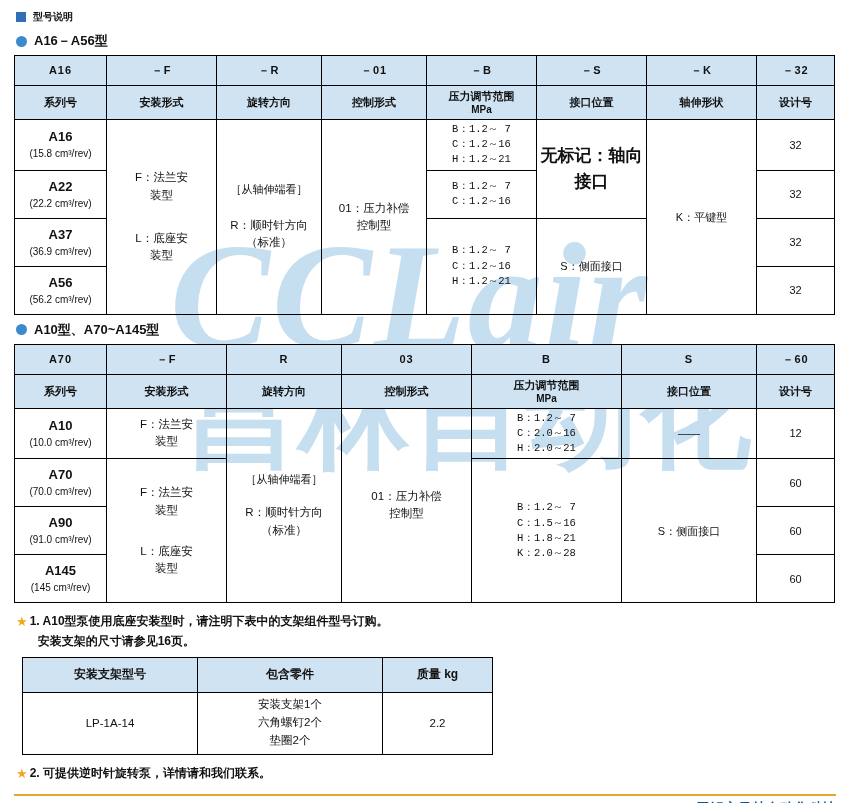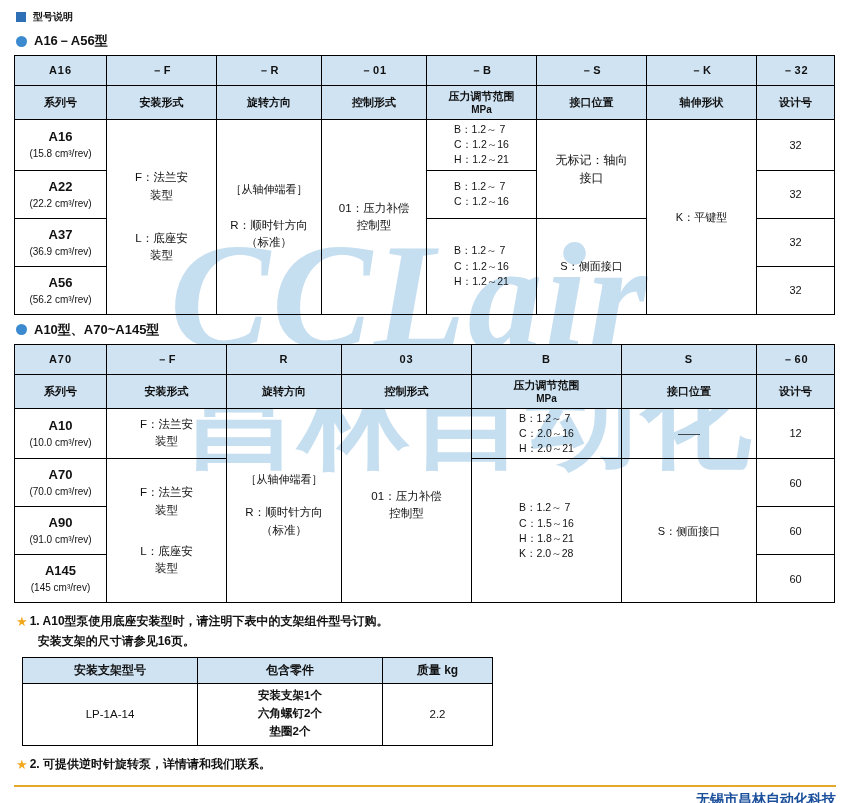--- a/index.html
+++ b/index.html
@@ -104,21 +104,21 @@
   }
   .row-head .small-unit { font-size: 10px; font-weight: bold; display:block; }
 
   td.series {
     height: 48px;
   }
   .series-name { font-size: 13px; font-weight: bold; display: block; }
   .series-disp { font-size: 10px; display: block; margin-top: 1px; }
 
   .cell-left { text-align: left; padding-left: 6px; }
-  .rangelist { display: inline-block; text-align: left; font-size: 10.5px; line-height: 1.45; }
+  .rangelist { display: inline-block; text-align: left; font-size: 10.5px; line-height: 1.45; font-family: Liberation Mono, monospace; }
 
   
   .note {
     display: flex;
     font-size: 12px;
     margin: 9px 0 2px 2px;
     line-height: 1.6;
   }
   .star { color: #f2a81c; font-size: 13px; margin-right: 2px; }
   .note-body { font-weight: bold; }
@@ -133,25 +133,25 @@
   table.bracket td {
     border: 1px solid #000;
     text-align: center;
     vertical-align: middle;
     font-size: 11.5px;
     padding: 3px;
   }
   table.bracket .bhead td {
     background: #cfe3f3;
     font-weight: bold;
-    height: 26px;
+    height: 35px;
     font-size: 12px;
   }
   table.bracket .brow td { height: 62px; }
-  .parts { line-height: 1.55; font-size: 11.5px; font-weight: bold; }
+  .parts { line-height: 1.55; font-size: 11.5px; }
 
   
   .footer-rule {
     width: 822px;
     border-top: 2px solid #e3a92a;
     margin: 10px 0 4px 0;
   }
   .footer {
     display: flex;
     justify-content: space-between;
@@ -243,21 +243,21 @@
 控制型</div>
           </td>
           <td>
             <span class="rangelist">
               <span>B：1.2～ 7</span><br>
               <span>C：1.2～16</span><br>
               <span>H：1.2～21</span>
             </span>
           </td>
           <td rowspan="2">
-            <div style="white-space:pre-line; font-size:12px; line-height:1.5;">无标记：轴向
+            <div style="white-space:pre-line; font-size:17px; line-height:1.5;font-weight:bold;">无标记：轴向
 接口</div>
           </td>
           <td rowspan="4">
             <span>K：平键型</span>
           </td>
           <td>32</td>
         </tr>
 
         <tr>
           <td class="series">

